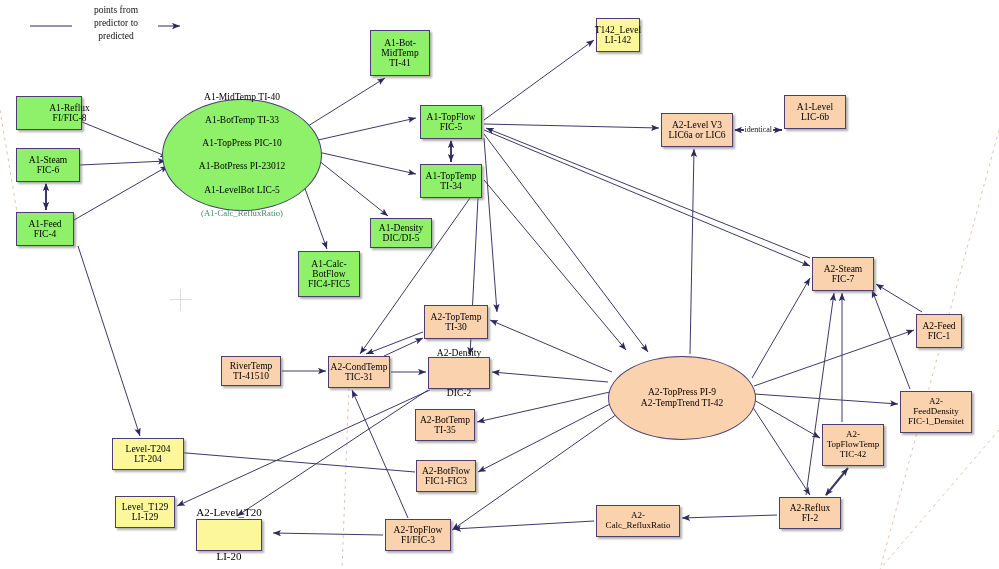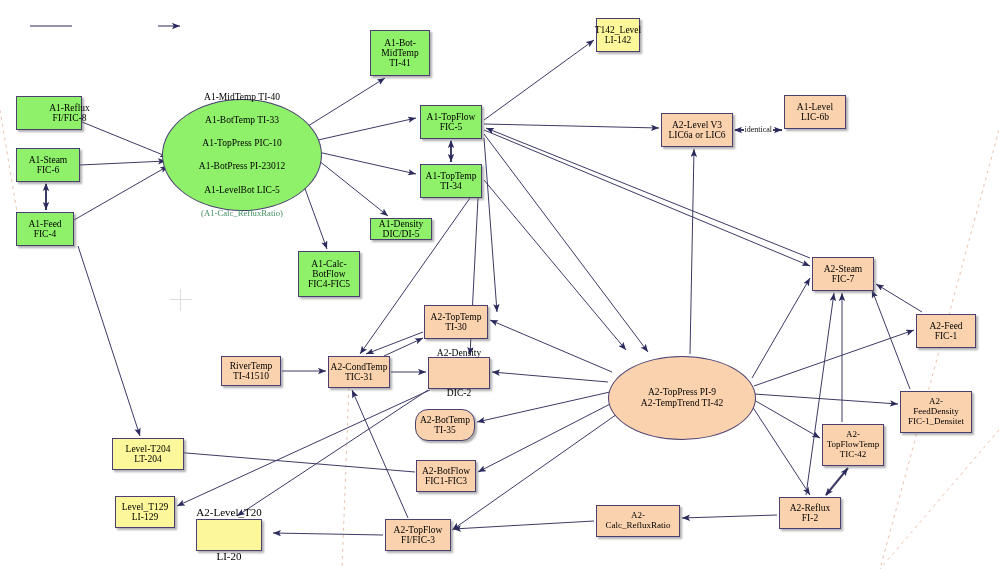--- a/index.html
+++ b/index.html
@@ -175,20 +175,25 @@
         <line x1="910" y1="389" x2="872" y2="290" stroke="#3c3a66" stroke-width="1" marker-end="url(#ah)"></line>
         <line x1="810" y1="258" x2="486" y2="128" stroke="#3c3a66" stroke-width="1" marker-end="url(#ah)"></line>
       </g>
   </svg>
 
   <div id="legend">
     <svg width="170" height="44" viewBox="0 0 170 44">
       <line x1="0" y1="22" x2="42" y2="22" stroke="#2b2a5c" stroke-width="1"></line>
       <line x1="128" y1="22" x2="150" y2="22" stroke="#2b2a5c" stroke-width="1" marker-end="url(#ah)"></line>
     </svg>
+    <div class="lg-text">
+      <div>points from</div>
+      <div>predictor to</div>
+      <div>predicted</div>
+    </div>
   </div>
 
   <div id="crosshair"></div>
 
   <div id="node-group">
       <div class="node node-green" style="left: 16px; top: 96px; width: 66px; height: 34px; font-size: 9.5px; padding-left: 41px;">
         <span class="ln">A1-Reflux</span>
         <span class="ln">FI/FIC-8</span>
       </div>
       <div class="node node-green" style="left: 16px; top: 148px; width: 64px; height: 34px; font-size: 9.5px;">
@@ -213,21 +218,21 @@
         <span class="ln">TI-41</span>
       </div>
       <div class="node node-green" style="left: 420px; top: 105px; width: 62px; height: 34px; font-size: 9.5px;">
         <span class="ln">A1-TopFlow</span>
         <span class="ln">FIC-5</span>
       </div>
       <div class="node node-green" style="left: 420px; top: 164px; width: 62px; height: 34px; font-size: 9.5px;">
         <span class="ln">A1-TopTemp</span>
         <span class="ln">TI-34</span>
       </div>
-      <div class="node node-green" style="left: 370px; top: 218px; width: 62px; height: 22px; font-size: 9.5px; text-align: center;">
+      <div class="node node-green" style="left: 370px; top: 218px; width: 62px; height: 30px; font-size: 9.5px; text-align: center;">
         <span class="ln">A1-Density</span>
         <span class="ln">DIC/DI-5</span>
       </div>
       <div class="node node-green" style="left: 298px; top: 251px; width: 62px; height: 46px; font-size: 9.5px;">
         <span class="ln">A1-Calc-</span>
         <span class="ln">BotFlow</span>
         <span class="ln">FIC4-FIC5</span>
       </div>
       <div class="node node-yellow" style="left: 596px; top: 18px; width: 44px; height: 34px; font-size: 9.5px;">
         <span class="ln">T142_Level</span>
@@ -238,21 +243,21 @@
         <span class="ln">LIC6a or LIC6</span>
       </div>
       <div class="node node-orange" style="left: 784px; top: 95px; width: 62px; height: 34px; font-size: 9.5px;">
         <span class="ln">A1-Level</span>
         <span class="ln">LIC-6b</span>
       </div>
       <div class="node node-orange" style="left: 812px; top: 257px; width: 62px; height: 34px; font-size: 9.5px;">
         <span class="ln">A2-Steam</span>
         <span class="ln">FIC-7</span>
       </div>
-      <div class="node node-orange" style="left: 916px; top: 314px; width: 60px; height: 34px; font-size: 9.5px;">
+      <div class="node node-orange" style="left: 916px; top: 314px; width: 46px; height: 34px; font-size: 9.5px;">
         <span class="ln">A2-Feed</span>
         <span class="ln">FIC-1</span>
       </div>
       <div class="node node-orange" style="left: 900px; top: 391px; width: 72px; height: 42px; font-size: 9px;">
         <span class="ln">A2-</span>
         <span class="ln">FeedDensity</span>
         <span class="ln">FIC-1_Densitet</span>
       </div>
       <div class="node node-orange" style="left: 424px; top: 305px; width: 64px; height: 34px; font-size: 9.5px;">
         <span class="ln">A2-TopTemp</span>
@@ -263,21 +268,21 @@
         <span class="ln">TI-41510</span>
       </div>
       <div class="node node-orange" style="left: 328px; top: 356px; width: 62px; height: 32px; font-size: 9.5px;">
         <span class="ln">A2-CondTemp</span>
         <span class="ln">TIC-31</span>
       </div>
       <div class="node node-orange" style="left: 428px; top: 357px; width: 62px; height: 32px; font-size: 9.5px; gap: 30px;">
         <span class="ln">A2-Density</span>
         <span class="ln">DIC-2</span>
       </div>
-      <div class="node node-orange" style="left: 415px; top: 409px; width: 60px; height: 32px; font-size: 9.5px; border-radius: 13px;">
+      <div class="node node-orange" style="left: 415px; top: 409px; width: 60px; height: 32px; font-size: 9.5px;">
         <span class="ln">A2-BotTemp</span>
         <span class="ln">TI-35</span>
       </div>
       <div class="node node-orange" style="left: 416px; top: 460px; width: 60px; height: 32px; font-size: 9.5px;">
         <span class="ln">A2-BotFlow</span>
         <span class="ln">FIC1-FIC3</span>
       </div>
       <div class="ellipse ell-orange" style="left: 608px; top: 356px; width: 148px; height: 84px; font-size: 9.5px;">
         <span class="ln">A2-TopPress PI-9</span>
         <span class="ln">A2-TempTrend TI-42</span>

